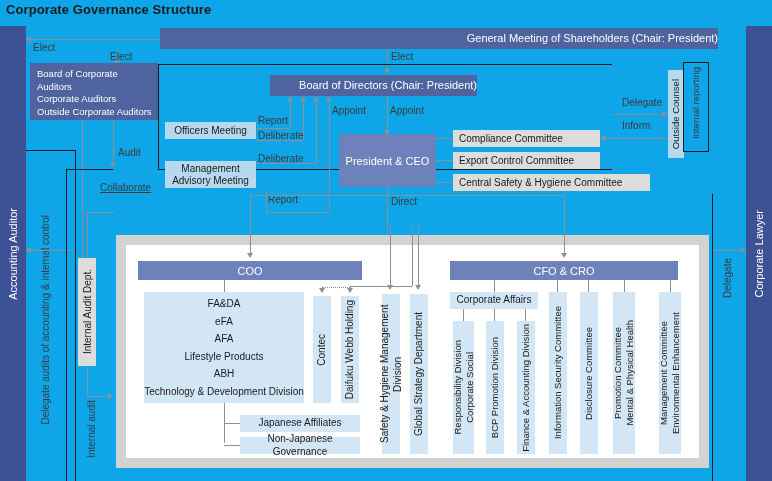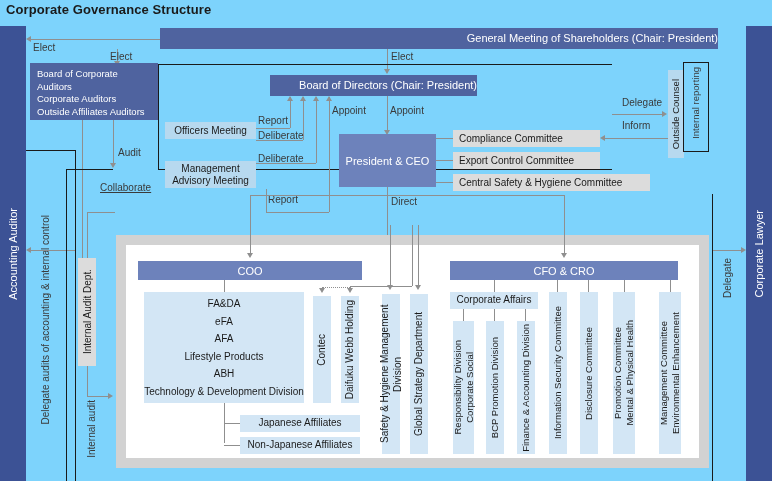--- a/index.html
+++ b/index.html
@@ -6,21 +6,21 @@
   html, body {
     margin: 0; padding: 0;
     background: #ffffff;
     font-family: "Liberation Sans", sans-serif;
   }
   #stage {
     position: relative;
     width: 772px;
     height: 481px;
     overflow: hidden;
-    background: #7dd3fc;
+    background: #0ea5e9;
   }
   .abs { position: absolute; }
 
   
   #title {
     left: 6px; top: 2px;
     font-size: 13px; font-weight: bold; color: #1a1a1a;
     letter-spacing: .1px;
   }
 
@@ -155,21 +155,21 @@
 
   <div class="abs vline" style="left:387px; top:49px; height:22px;"></div>
   <div class="abs arrow-d" style="left:383.5px; top:69px;"></div>
   <div class="abs lbl" style="left:391px; top:51px;">Elect</div>
 
   <div class="abs" style="left:30px; top:63px; width:128px; height:57px; background:#4f639f; color:#fff;
               font-size:9.5px; line-height:1.32; padding:5px 0 0 7px;">
     <div>Board of Corporate</div>
     <div>Auditors</div>
     <div>Corporate Auditors</div>
-    <div>Outside Affiliates Auditors</div>
+    <div>Outside Corporate Auditors</div>
   </div>
 
   <div class="abs vline" style="left:113px; top:120px; height:45px;"></div>
   <div class="abs arrow-d" style="left:109.5px; top:163px;"></div>
   <div class="abs lbl" style="left:118px; top:147px;">Audit</div>
 
   <div class="abs vline" style="left:82px; top:120px; height:150px;"></div>
   <div class="abs lbl" style="left:100px; top:182px;text-decoration:underline;">Collaborate</div>
 
   <div class="abs frame-dk" style="left:158px; top:64px; width:454px; height:106px; border-top:none; border-right:none;"></div>
@@ -299,21 +299,21 @@
   </div>
 
   <div class="abs vline" style="left:224px; top:403px; height:40px;"></div>
   <div class="abs hline" style="left:224px; top:423px; width:16px;"></div>
   <div class="abs hline" style="left:224px; top:445px; width:16px;"></div>
 
   <div class="abs paleblue" style="left:240px; top:415px; width:120px; height:17px;">
     <span>Japanese Affiliates</span>
   </div>
   <div class="abs paleblue" style="left:240px; top:437px; width:120px; height:17px;">
-    <span>Non-Japanese Affiliates</span>
+    <span>Non-Japanese Governance</span>
   </div>
 
   <div class="abs dotted-h" style="left:322px; top:287px; width:28px;"></div>
   <div class="abs arrow-d" style="left:318.5px; top:288px;"></div>
   <div class="abs vline" style="left:322px; top:287px; height:1px;"></div>
 
   <div class="abs hline" style="left:350px; top:286px; width:62px;"></div>
   <div class="abs vline" style="left:412px; top:225px; height:61px;"></div>
   <div class="abs vline" style="left:350px; top:286px; height:2px;"></div>
   <div class="abs arrow-d" style="left:346.5px; top:288px;"></div>

